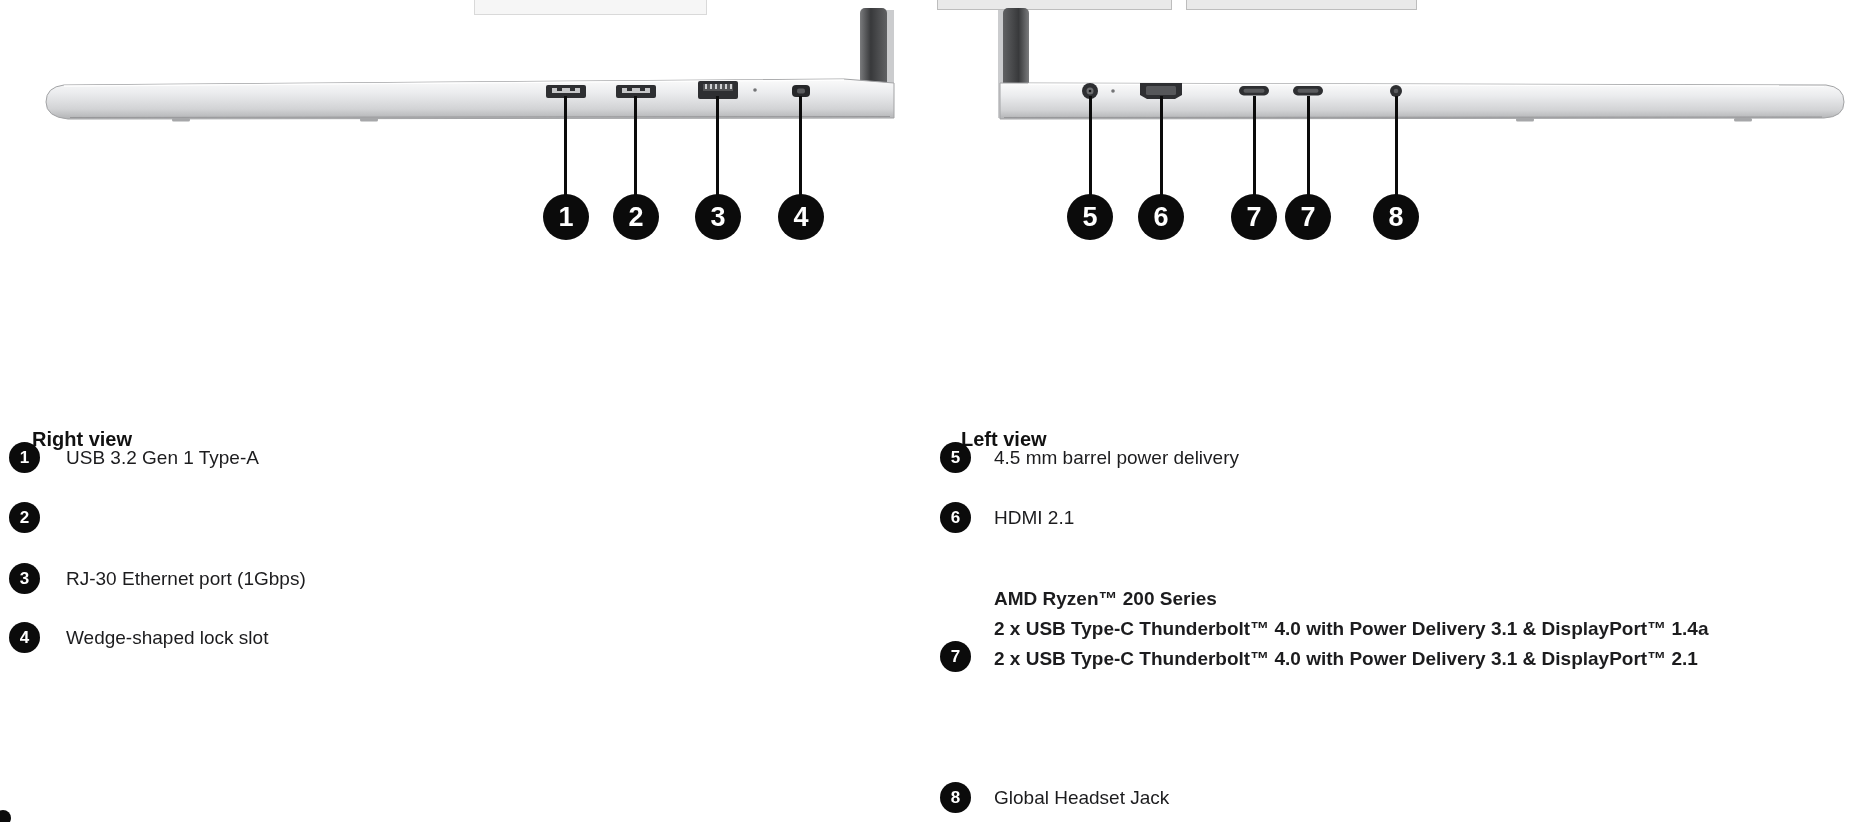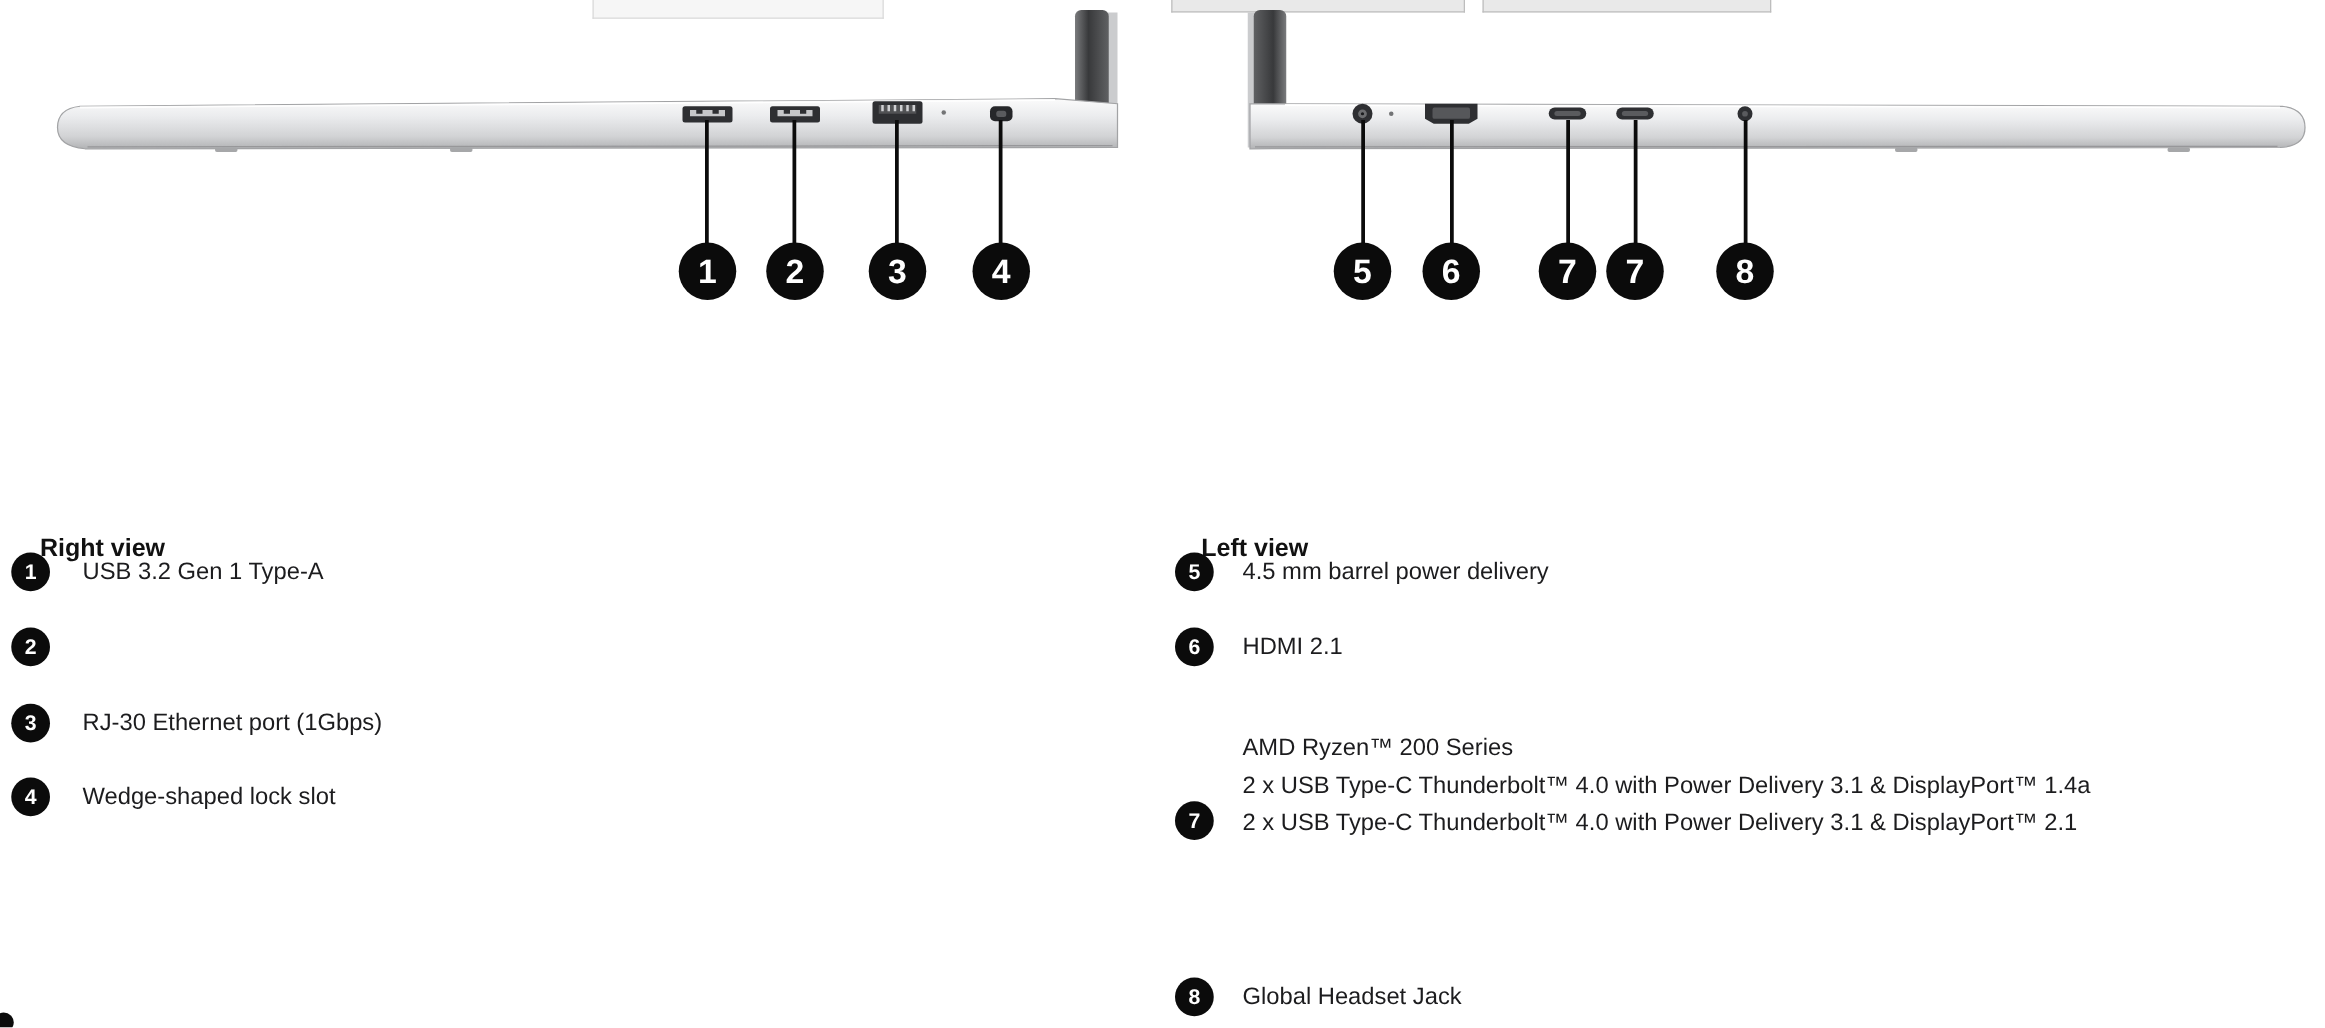--- a/index.html
+++ b/index.html
@@ -18,21 +18,21 @@
   .callout { position: absolute; top: 194px; width: 46px; height: 46px; border-radius: 50%;
              background: #0b0b0b; color: #ffffff; font-size: 27px; font-weight: 700;
              display: flex; align-items: center; justify-content: center; }
 
   .view-heading { position: absolute; top: 381px; font-size: 20px; font-weight: 700; color: #111111; margin-top: 47px; }
 
   .legend-num { position: absolute; width: 31px; height: 31px; border-radius: 50%;
                 background: #0b0b0b; color: #ffffff; font-size: 17px; font-weight: 700;
                 display: flex; align-items: center; justify-content: center; }
   .legend-label { position: absolute; font-size: 19px; color: #1c1c1e; line-height: 31px; white-space: nowrap; }
-  .legend-multiline { position: absolute; font-size: 19px; color: #1c1c1e; line-height: 30px; white-space: nowrap; }
+  .legend-multiline { position: absolute; font-size: 19px; color: #1c1c1e; line-height: 30px; white-space: nowrap; font-weight: bold; }
   .legend-multiline .gap { margin-top: 28px; }
 
   .cropped-dot { position: absolute; left: -5px; top: 810px; width: 16px; height: 16px;
                  border-radius: 50%; background: #0b0b0b; }
 </style>
 </head>
 <body>
 
 <div class="page">
 

